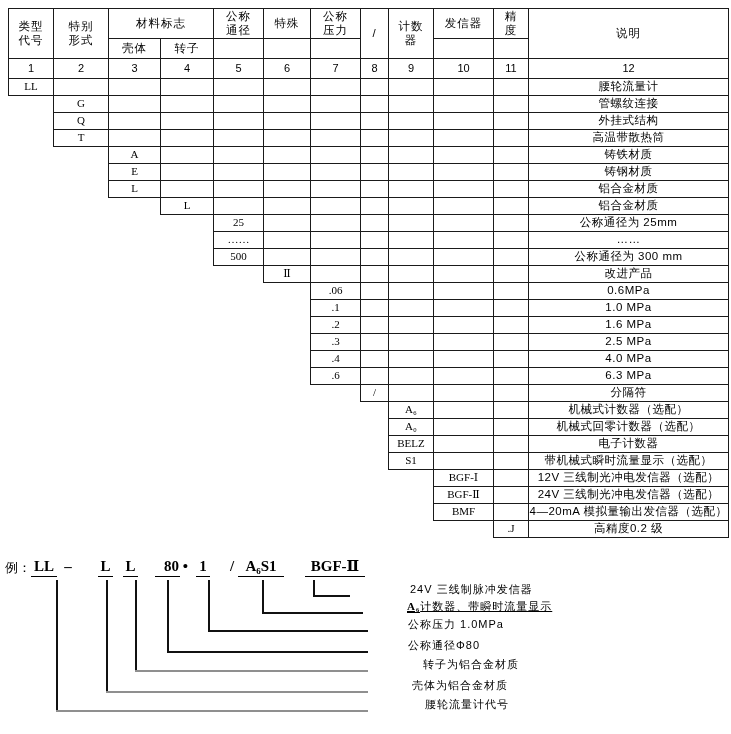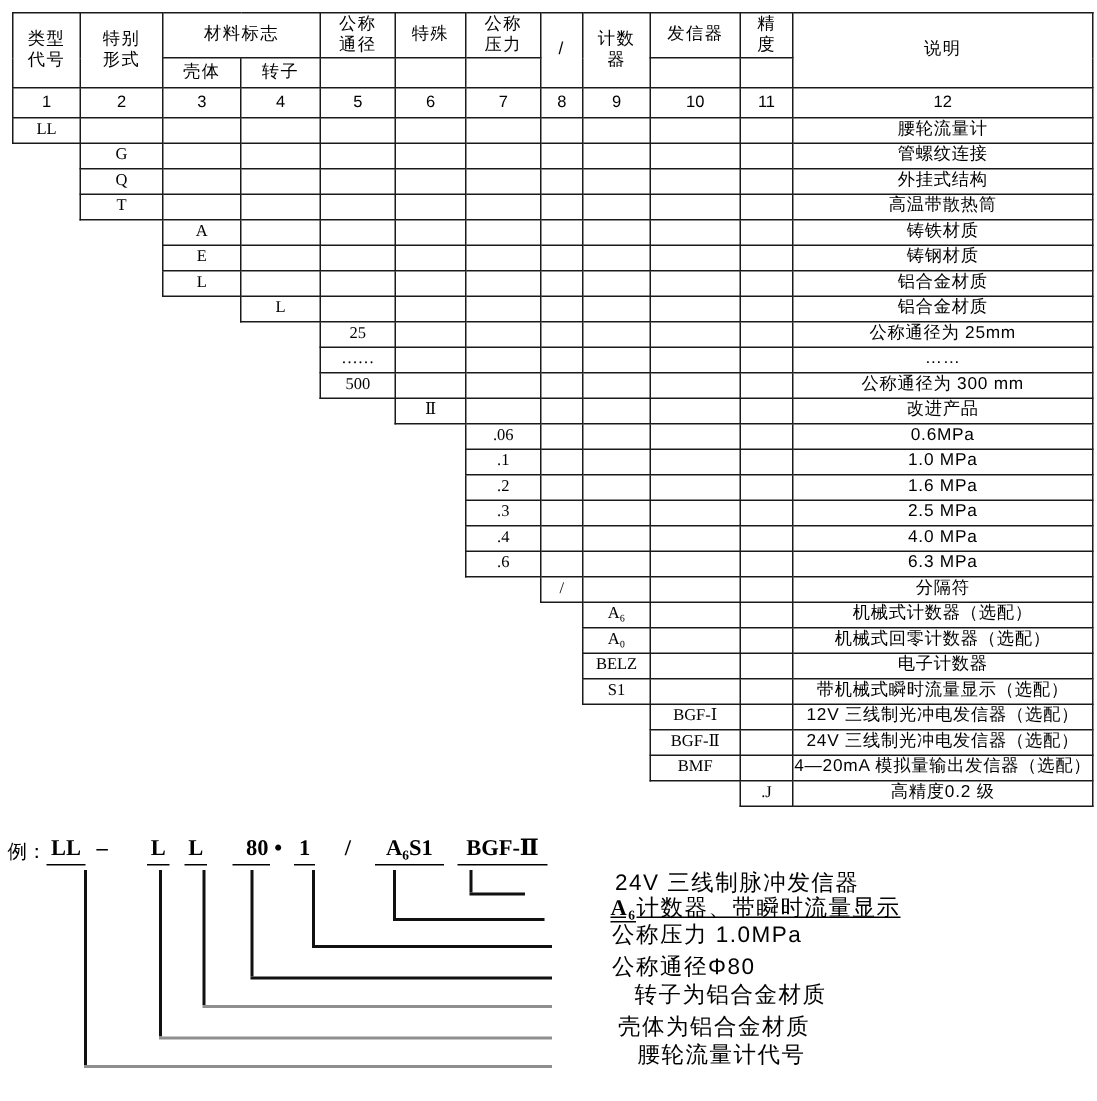--- a/index.html
+++ b/index.html
@@ -17,21 +17,21 @@
   table.model td.code-latin{font-family:"Liberation Serif","DejaVu Serif",serif;}
   
   .example{position:absolute;left:0;top:556px;width:731px;height:178px;}
   .ex-prefix{position:absolute;left:5px;top:3px;font-size:13px;}
   .tok{position:absolute;top:0;display:inline-block;text-align:center;
        font-family:"Liberation Serif","DejaVu Serif",serif;font-weight:bold;font-size:15px;line-height:20px;}
   .tok.u{border-bottom:1.5px solid #000;padding:0 1px 0;}
   .vline{position:absolute;width:1.5px;background:#111;}
   .hline{position:absolute;height:1.5px;background:#111;}
   .hline.gray{background:#8f8f8f;}
-  .ann{position:absolute;font-size:15px;letter-spacing:1px;white-space:nowrap;line-height:16px;}
+  .ann{position:absolute;font-size:11px;letter-spacing:1px;white-space:nowrap;line-height:16px;}
   .ann .lead{font-weight:bold;border-bottom:1.5px solid #000;font-family:"Liberation Serif","DejaVu Serif",serif;}
 </style>
 </head>
 <body>
 
 <div class="page">
 
   <table class="model">
       <colgroup>
         <col style="width: 45px;">
@@ -475,21 +475,21 @@
     <span class="ex-prefix">例：</span>
     <div>
         <span class="tok u" style="left: 31px; min-width: 24px;">LL</span>
         <span class="tok" style="left: 60px; min-width: 16px;">–</span>
         <span class="tok u" style="left: 98px; min-width: 13px;">L</span>
         <span class="tok u" style="left: 123px; min-width: 13px;">L</span>
         <span class="tok u" style="left: 155px; min-width: 23px; text-align: right;">80</span>
         <span class="tok" style="left: 181px; min-width: 9px;">•</span>
         <span class="tok u" style="left: 196px; min-width: 12px;">1</span>
         <span class="tok" style="left: 226px; min-width: 12px;">/</span>
-        <span class="tok u" style="left: 250px; min-width: 44px;">A₆S1</span>
+        <span class="tok u" style="left: 238px; min-width: 44px;">A₆S1</span>
         <span class="tok u" style="left: 305px; min-width: 58px;">BGF-Ⅱ</span>
       </div>
     <div>
         <div class="vline" style="left: 313px; top: 24px; height: 15px;"></div>
         <div class="hline" style="left: 313px; top: 39px; width: 37px;"></div>
         <div class="ann" style="left: 410px; top: 25px;">24V 三线制脉冲发信器</div>
         <div class="vline" style="left: 262px; top: 24px; height: 32px;"></div>
         <div class="hline" style="left: 262px; top: 56px; width: 101px;"></div>
         <div class="ann" style="left: 407px; top: 42px; text-decoration: underline;"><span class="lead">A₆</span>计数器、带瞬时流量显示</div>
         <div class="vline" style="left: 208px; top: 24px; height: 50px;"></div>

